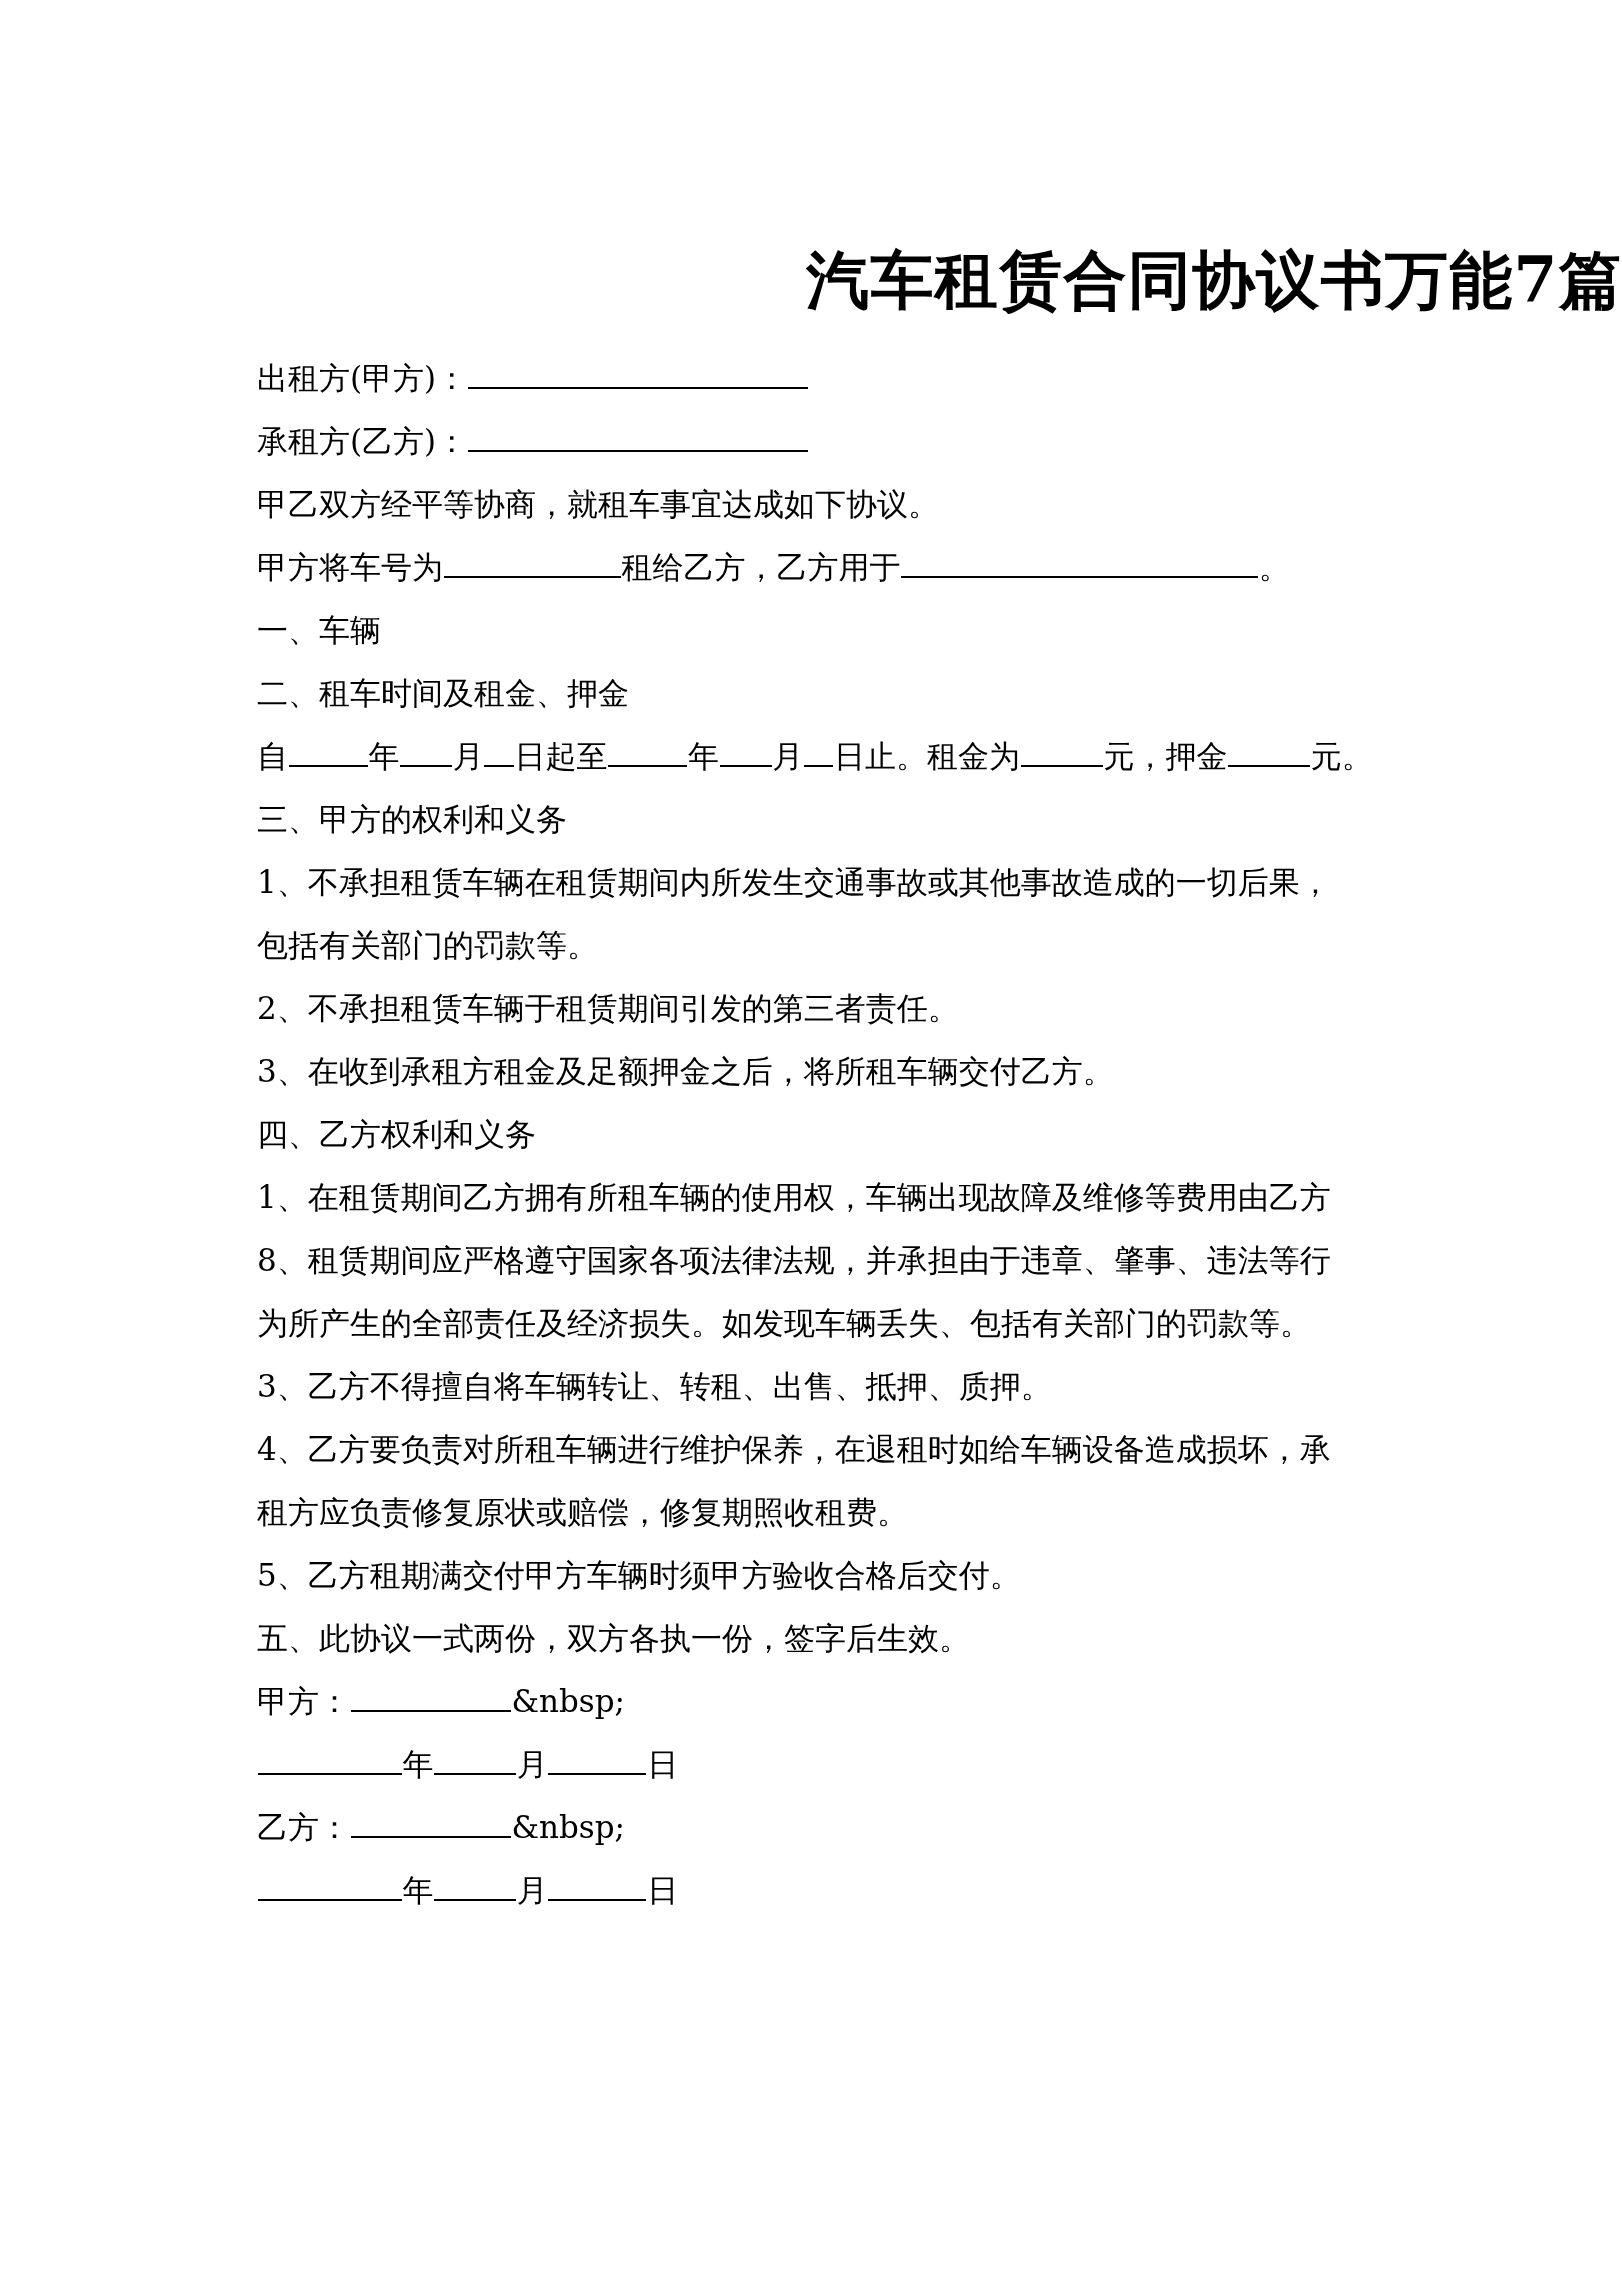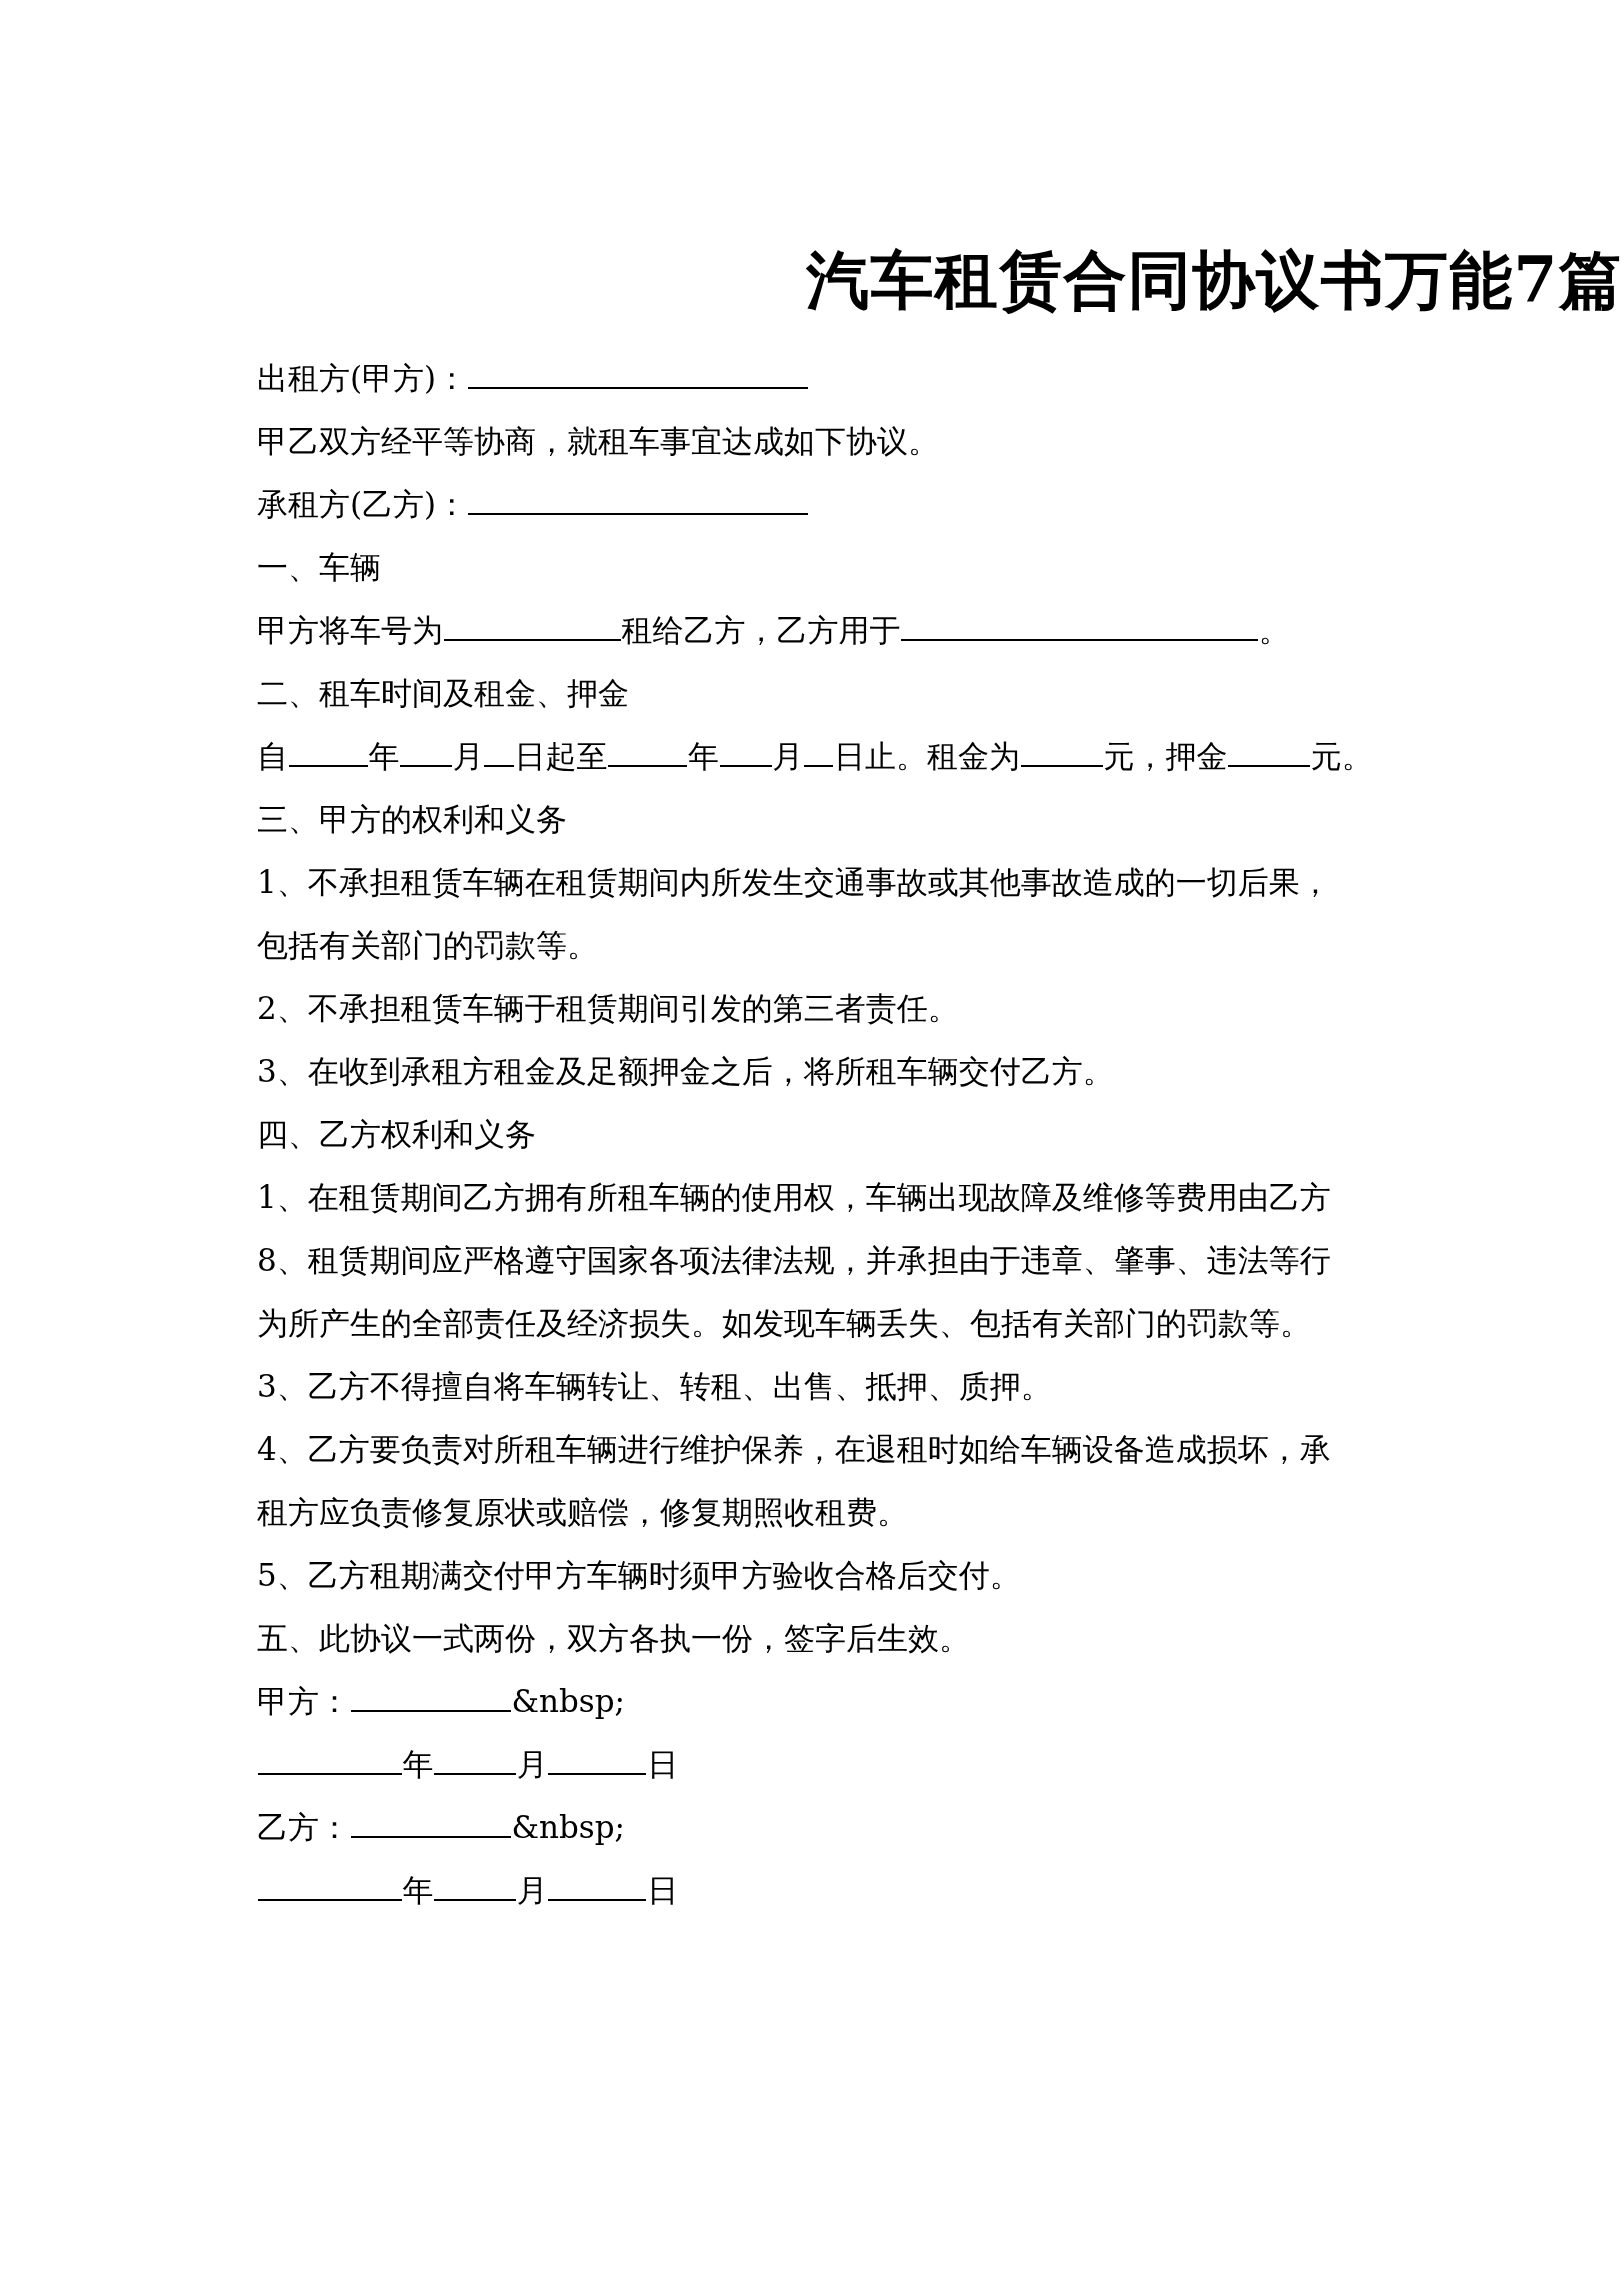--- a/index.html
+++ b/index.html
@@ -11,24 +11,24 @@
   .line { font-size: 31px; line-height: 63px; height: 63px; white-space: nowrap; }
   .blank { display: inline-block; border-bottom: 2px solid #000; height: 0.7px; vertical-align: baseline; margin: 0 0.7px; }
 </style>
 </head>
 <body>
 
 <h1 class="title">汽车租赁合同协议书万能7篇</h1>
 
 <div class="body" id="doc-body">
     <div class="line"><span>出租方(甲方)：</span><span class="blank" style="width: 340px;"></span></div>
+    <div class="line"><span>承租方(乙方)：</span><span class="blank" style="width: 340px;"></span></div>
     <div class="line"><span>甲乙双方经平等协商，就租车事宜达成如下协议。</span></div>
-    <div class="line"><span>承租方(乙方)：</span><span class="blank" style="width: 340px;"></span></div>
+    <div class="line"><span>甲方将车号为</span><span class="blank" style="width: 177px;"></span><span>租给乙方，乙方用于</span><span class="blank" style="width: 357px;"></span><span>。</span></div>
     <div class="line"><span>一、车辆</span></div>
-    <div class="line"><span>甲方将车号为</span><span class="blank" style="width: 177px;"></span><span>租给乙方，乙方用于</span><span class="blank" style="width: 357px;"></span><span>。</span></div>
     <div class="line"><span>二、租车时间及租金、押金</span></div>
     <div class="line"><span>自</span><span class="blank" style="width: 79px;"></span><span>年</span><span class="blank" style="width: 52px;"></span><span>月</span><span class="blank" style="width: 29.4px;"></span><span>日起至</span><span class="blank" style="width: 79px;"></span><span>年</span><span class="blank" style="width: 52px;"></span><span>月</span><span class="blank" style="width: 29.4px;"></span><span>日止。租金为</span><span class="blank" style="width: 82px;"></span><span>元，押金</span><span class="blank" style="width: 82px;"></span><span>元。</span></div>
     <div class="line"><span>三、甲方的权利和义务</span></div>
     <div class="line"><span>1、不承担租赁车辆在租赁期间内所发生交通事故或其他事故造成的一切后果，</span></div>
     <div class="line"><span>包括有关部门的罚款等。</span></div>
     <div class="line"><span>2、不承担租赁车辆于租赁期间引发的第三者责任。</span></div>
     <div class="line"><span>3、在收到承租方租金及足额押金之后，将所租车辆交付乙方。</span></div>
     <div class="line"><span>四、乙方权利和义务</span></div>
     <div class="line"><span>1、在租赁期间乙方拥有所租车辆的使用权，车辆出现故障及维修等费用由乙方</span></div>
     <div class="line"><span>8、租赁期间应严格遵守国家各项法律法规，并承担由于违章、肇事、违法等行</span></div>

